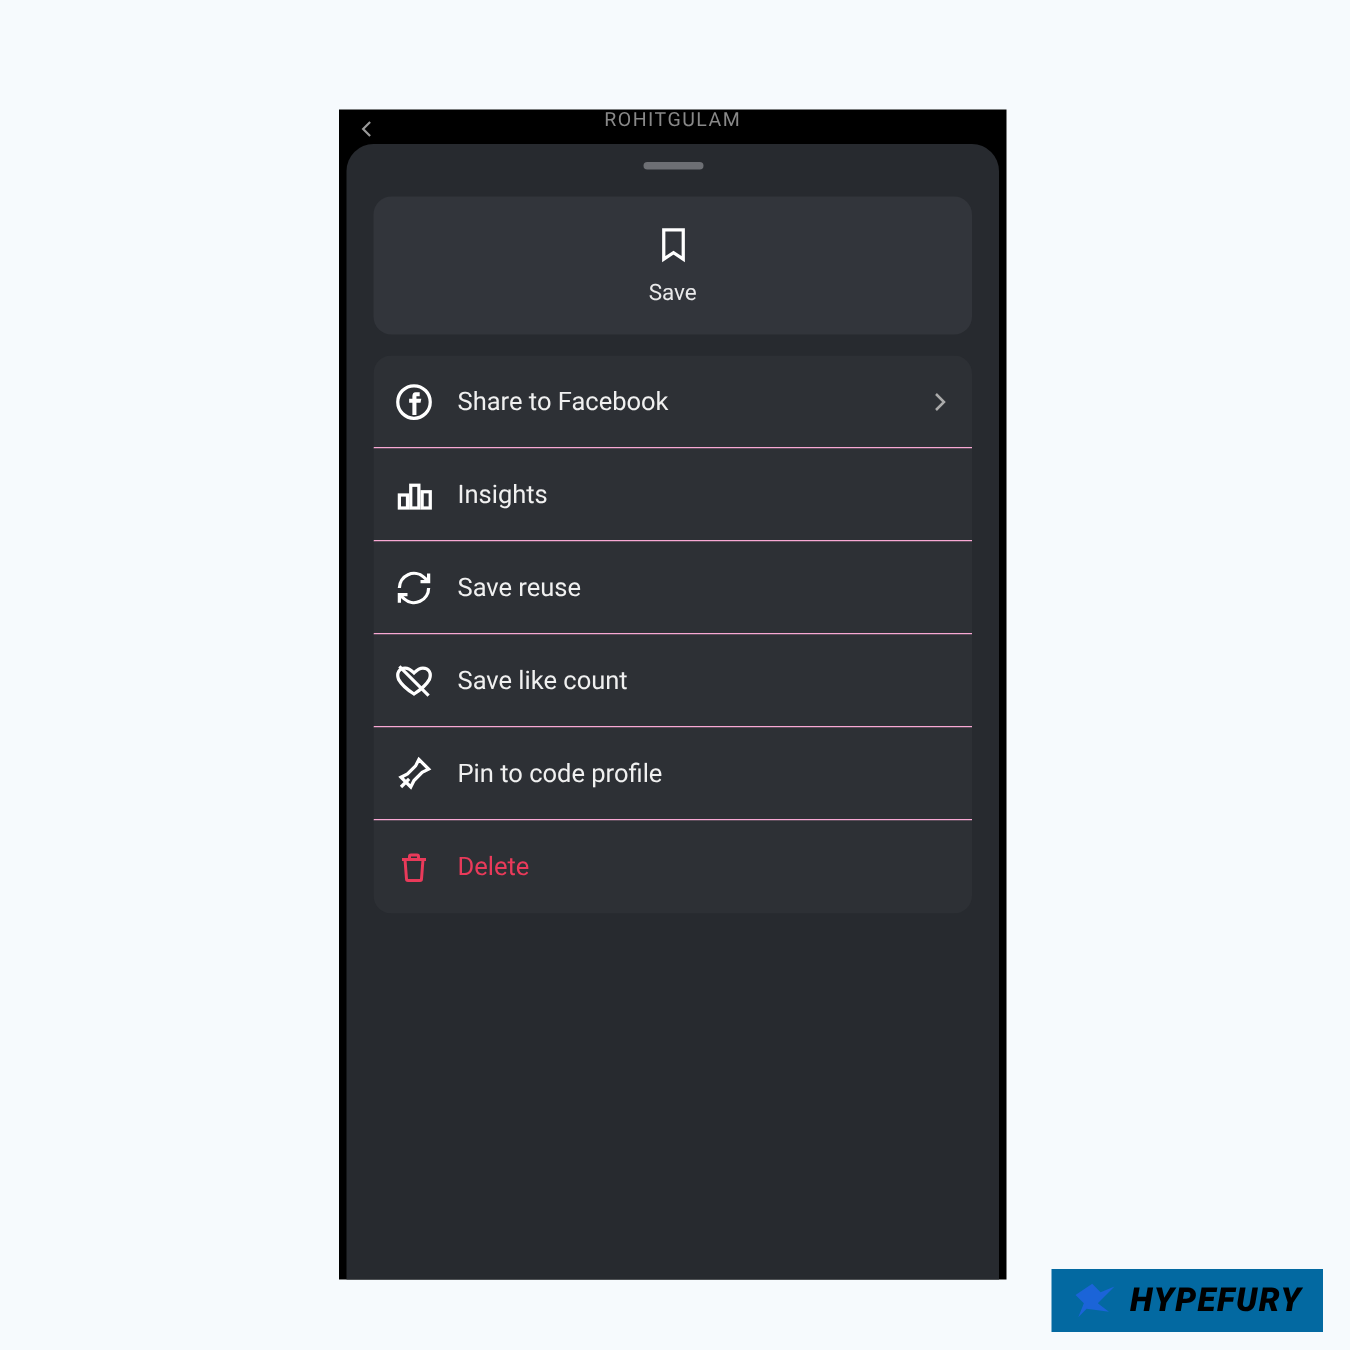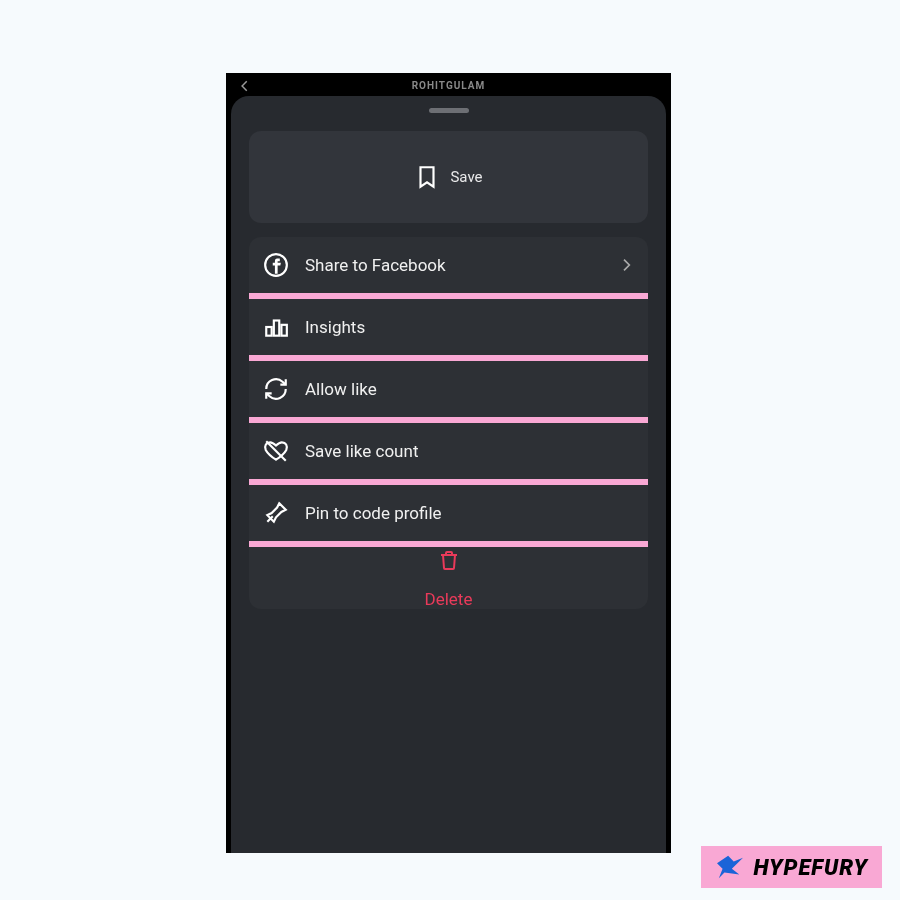--- a/index.html
+++ b/index.html
@@ -16,26 +16,25 @@
     left: 226px;
     top: 73px;
     width: 445px;
     height: 780px;
     background: #000;
   }
   .phone-head {
     height: 18px;
     display: flex;
     justify-content: center;
-    align-items: flex-end;
+    align-items: flex-start;
     color: #888;
-    font-size: 10px;
+    font-size: 13px;
     letter-spacing: 1px;
     position: relative;
-    font-weight: bold;
   }
   .phone-head .back {
     position: absolute;
     left: 12px;
     top: 6px;
     color: #aaa;
   }
   .sheet {
     margin: 5px 5px 0 5px;
     background: #272a2f;
@@ -55,67 +54,68 @@
     display: flex;
     gap: 14px;
     padding: 0 18px 14px 18px;
   }
   .top-btn {
     flex: 1;
     background: #32353b;
     border-radius: 12px;
     height: 92px;
     display: flex;
+    flex-direction: column;
     align-items: center;
     justify-content: center;
     gap: 10px;
     color: #e9e9ea;
     font-size: 15px;
     cursor: pointer;
   }
   .list-wrap {
     margin: 0 18px;
     border-radius: 12px;
     overflow: hidden;
   }
   .list-item {
     display: flex;
     align-items: center;
     height: 62px;
     padding: 0 14px;
     background: #2d3035;
     color: #f0f0f0;
     font-size: 17px;
-    border-bottom: 6px solid #f9a8d4;
+    border-bottom: 1px solid #f9a8d4;
     cursor: pointer;
     gap: 16px;
     position: relative;
   }
-  .list-item:last-child { border-bottom: none; flex-direction: column; }
+  .list-item:last-child { border-bottom: none; }
   .list-item.highlight {
     box-shadow: inset 0 0 0 3px #e4002b;
   }
   .list-item.danger { color: #e93a5a; }
   .list-item .icon-slot {
     width: 26px;
     height: 26px;
     display: flex;
     align-items: center;
     justify-content: center;
     flex-shrink: 0;
   }
   .list-item .chev {
     margin-left: auto;
     color: #aaa;
   }
   .watermark {
     position: absolute;
     right: 18px;
     bottom: 12px;
-    background: #f9a8d4;
+    background: #0369a1;
     padding: 8px 14px;
     display: flex;
     align-items: center;
     gap: 8px;
     font-weight: 900;
     font-style: italic;
     letter-spacing: 1px;
     font-size: 22px;
     color: #000;
   }
@@ -178,21 +178,21 @@
 
       <div class="list-item">
         <span class="icon-slot">
           <svg width="26" height="26" viewBox="0 0 24 24" fill="none" stroke="#fff" stroke-width="2">
               <path d="M3 12a9 9 0 0 1 15-6.7L21 8"></path>
               <path d="M21 3v5h-5"></path>
               <path d="M21 12a9 9 0 0 1-15 6.7L3 16"></path>
               <path d="M3 21v-5h5"></path>
             </svg>
         </span>
-        <span>Allow like</span>
+        <span>Save reuse</span>
       </div>
 
 
       <div class="list-item">
         <span class="icon-slot">
           <svg width="26" height="26" viewBox="0 0 24 24" fill="none" stroke="#fff" stroke-width="2">
               <path d="M12 20s-7-4.5-9.5-9C1 7 3 4 6.5 4 9 4 10.5 5.5 12 7c1.5-1.5 3-3 5.5-3C21 4 23 7 21.5 11 19 15.5 12 20 12 20z"></path>
               <line x1="3" y1="3" x2="21" y2="21"></line>
             </svg>
         </span>

